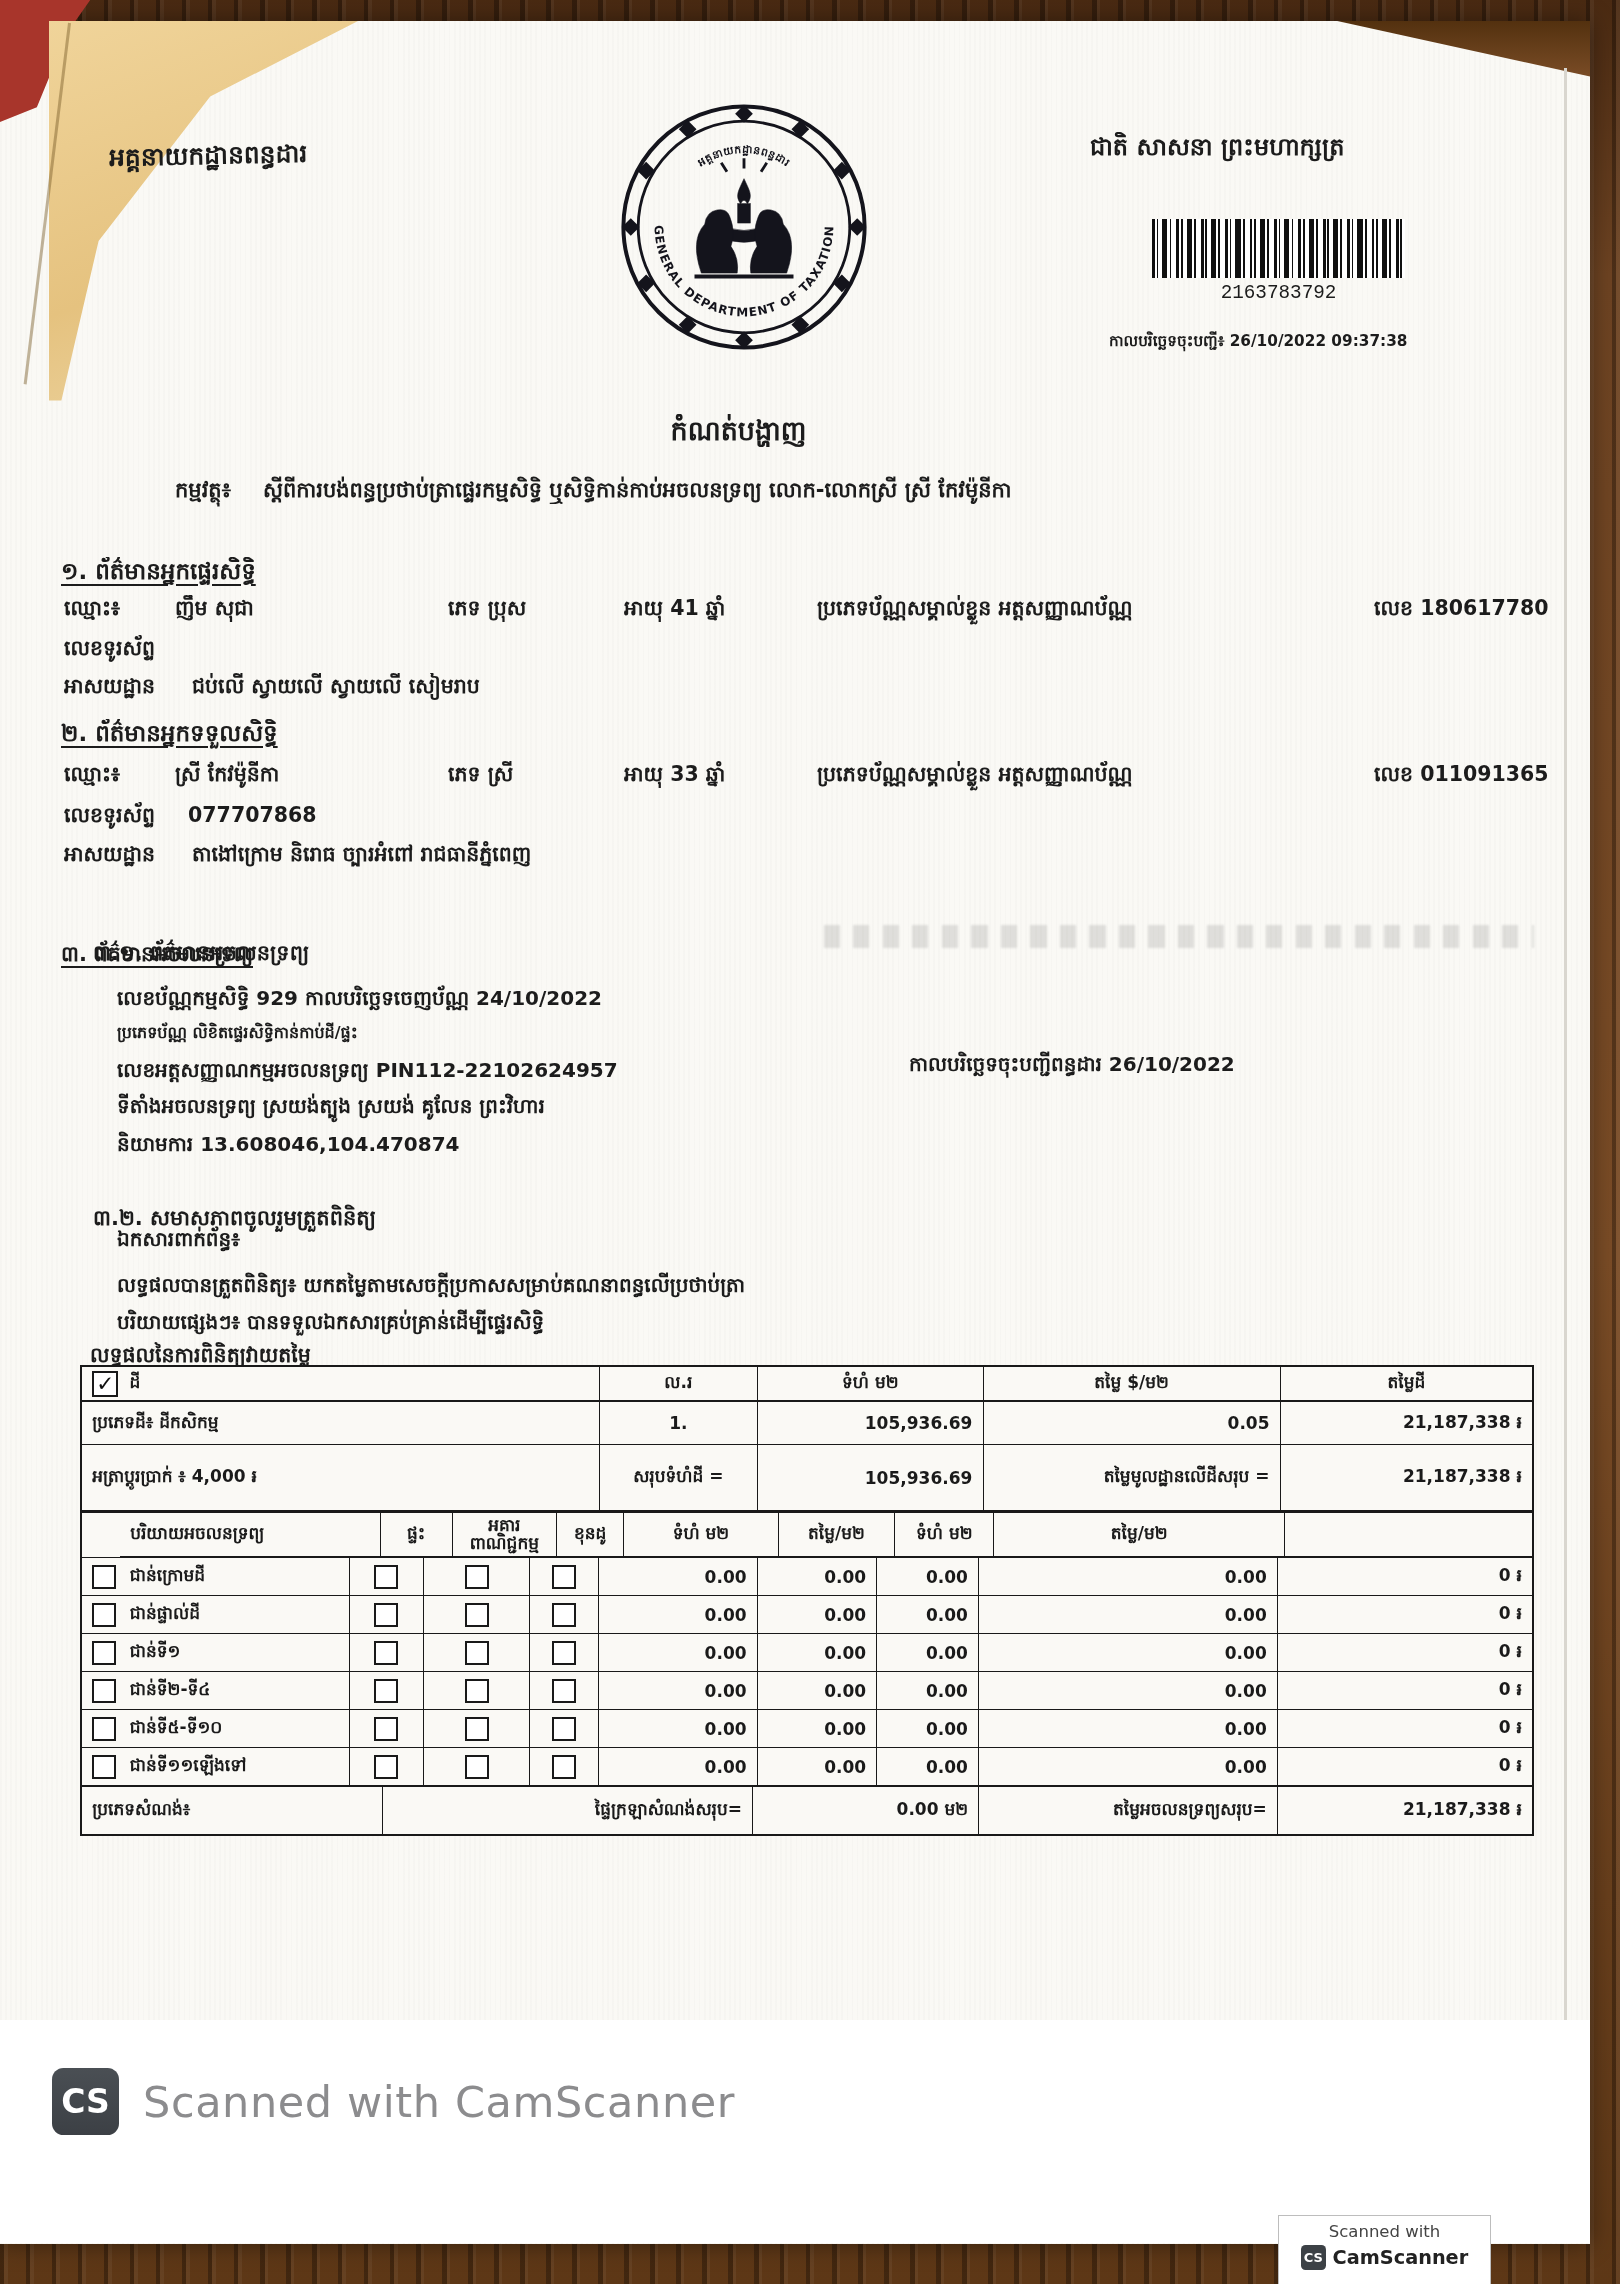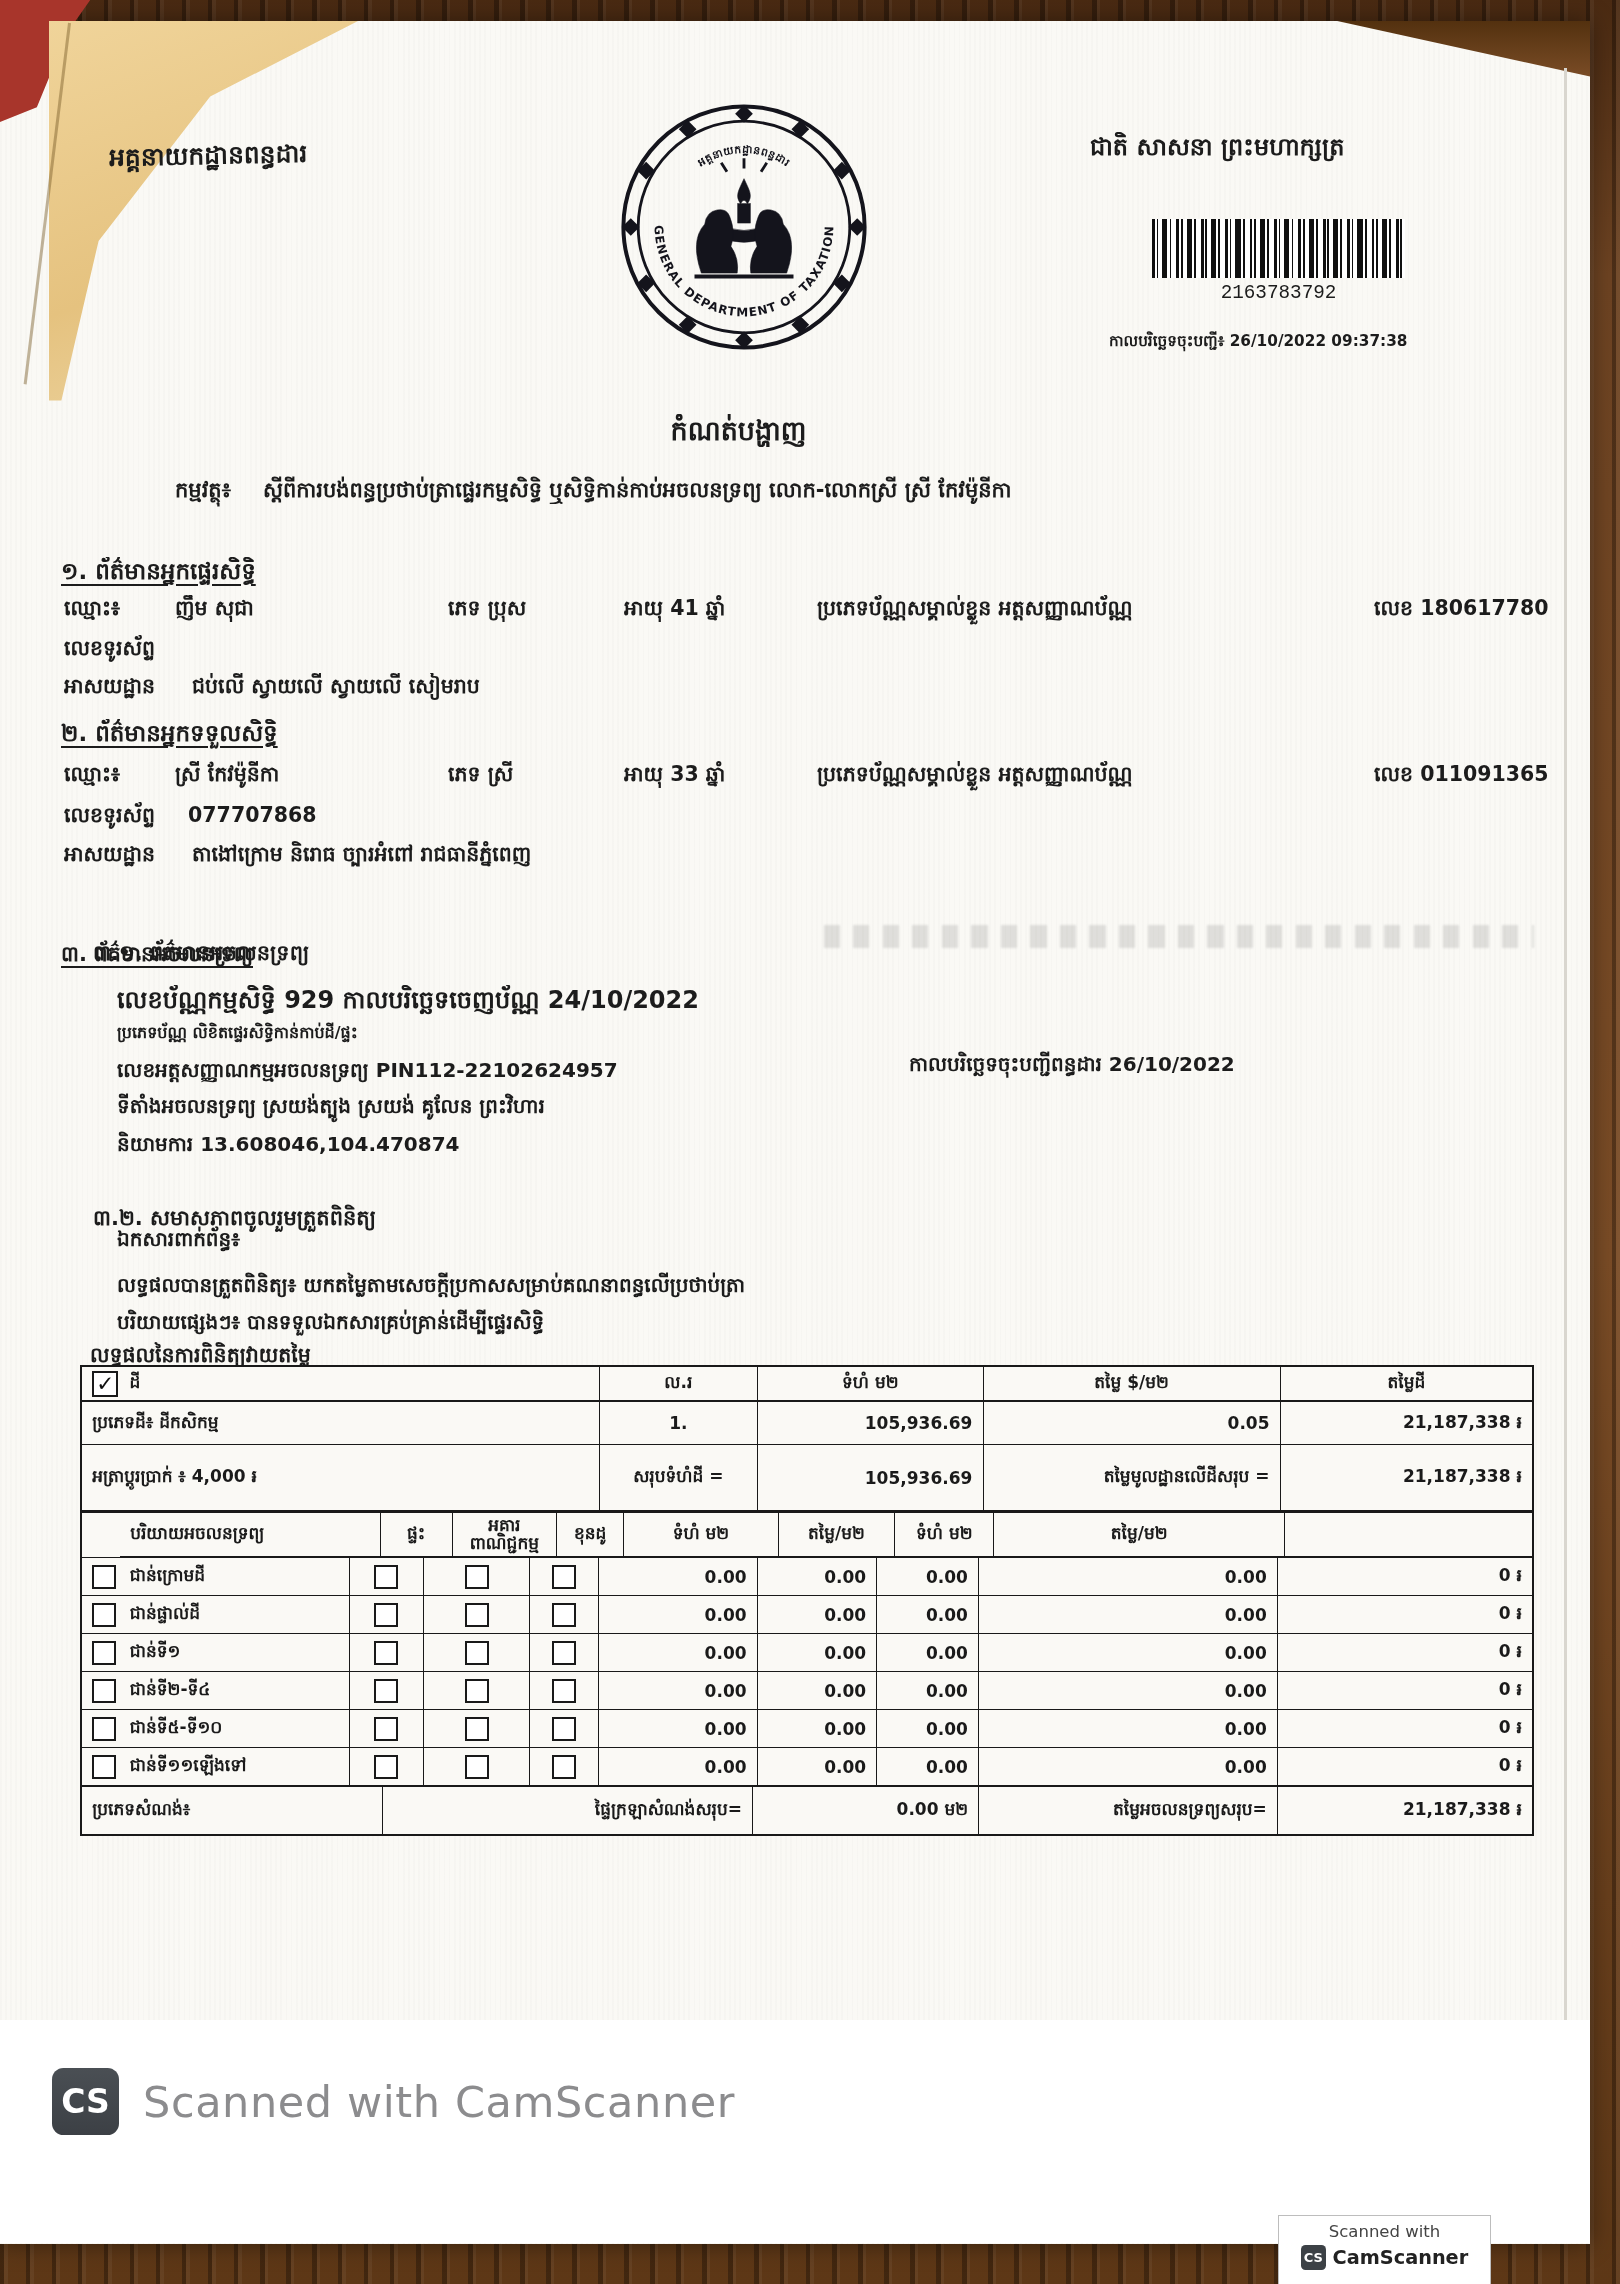--- a/index.html
+++ b/index.html
@@ -161,21 +161,21 @@
     <span>077707868</span>
   </div>
   <div class="line flexline" style="left:64px;top:841px;gap:37px;font-size:20.5px;font-weight:600;">
     <span>អាសយដ្ឋាន</span>
     <span>តាងៅក្រោម និរោធ ច្បារអំពៅ រាជធានីភ្នំពេញ</span>
   </div>
 
   <div class="line bold u" style="left:61px;top:940px;font-size:21px;">៣. ព័ត៌មានអចលនទ្រព្យ</div>
   <div class="ghost"></div>
   <div class="line bold" style="left:93px;top:939px;font-size:21px;">៣.១. ព័ត៌មានអចលនទ្រព្យ</div>
-  <div class="line" style="left:117px;top:985px;font-size:24px;font-weight:600;">លេខប័ណ្ណកម្មសិទ្ធិ 929   កាលបរិច្ឆេទចេញប័ណ្ណ 24/10/2022</div>
+  <div class="line" style="left:117px;top:985px;font-size:20px;font-weight:600;">លេខប័ណ្ណកម្មសិទ្ធិ 929   កាលបរិច្ឆេទចេញប័ណ្ណ 24/10/2022</div>
   <div class="line" style="left:117px;top:1022px;font-size:16px;font-weight:600;">ប្រភេទប័ណ្ណ   លិខិតផ្ទេរសិទ្ធិកាន់កាប់ដី/ផ្ទះ</div>
   <div class="line" style="left:117px;top:1057px;font-size:20px;font-weight:600;">លេខអត្តសញ្ញាណកម្មអចលនទ្រព្យ PIN112-22102624957</div>
   <div class="line" style="left:909px;top:1051px;font-size:20px;font-weight:600;">កាលបរិច្ឆេទចុះបញ្ជីពន្ធដារ   26/10/2022</div>
   <div class="line" style="left:117px;top:1093px;font-size:20px;font-weight:600;">ទីតាំងអចលនទ្រព្យ    ស្រយង់ត្បូង ស្រយង់ គូលែន ព្រះវិហារ</div>
   <div class="line" style="left:117px;top:1131px;font-size:20px;font-weight:600;">និយាមការ 13.608046,104.470874</div>
 
   <div class="line bold" style="left:93px;top:1180px;font-size:21px;margin-top:24px;">៣.២. សមាសភាពចូលរួមត្រួតពិនិត្យ</div>
   <div class="line" style="left:117px;top:1226px;font-size:20px;font-weight:700;">ឯកសារពាក់ព័ន្ធ៖</div>
   <div class="line" style="left:117px;top:1272px;font-size:20px;font-weight:600;">លទ្ធផលបានត្រួតពិនិត្យ៖ យកតម្លៃតាមសេចក្តីប្រកាសសម្រាប់គណនាពន្ធលើប្រថាប់ត្រា</div>
   <div class="line" style="left:117px;top:1309px;font-size:20px;font-weight:600;">បរិយាយផ្សេងៗ៖    បានទទួលឯកសារគ្រប់គ្រាន់ដើម្បីផ្ទេរសិទ្ធិ</div>

